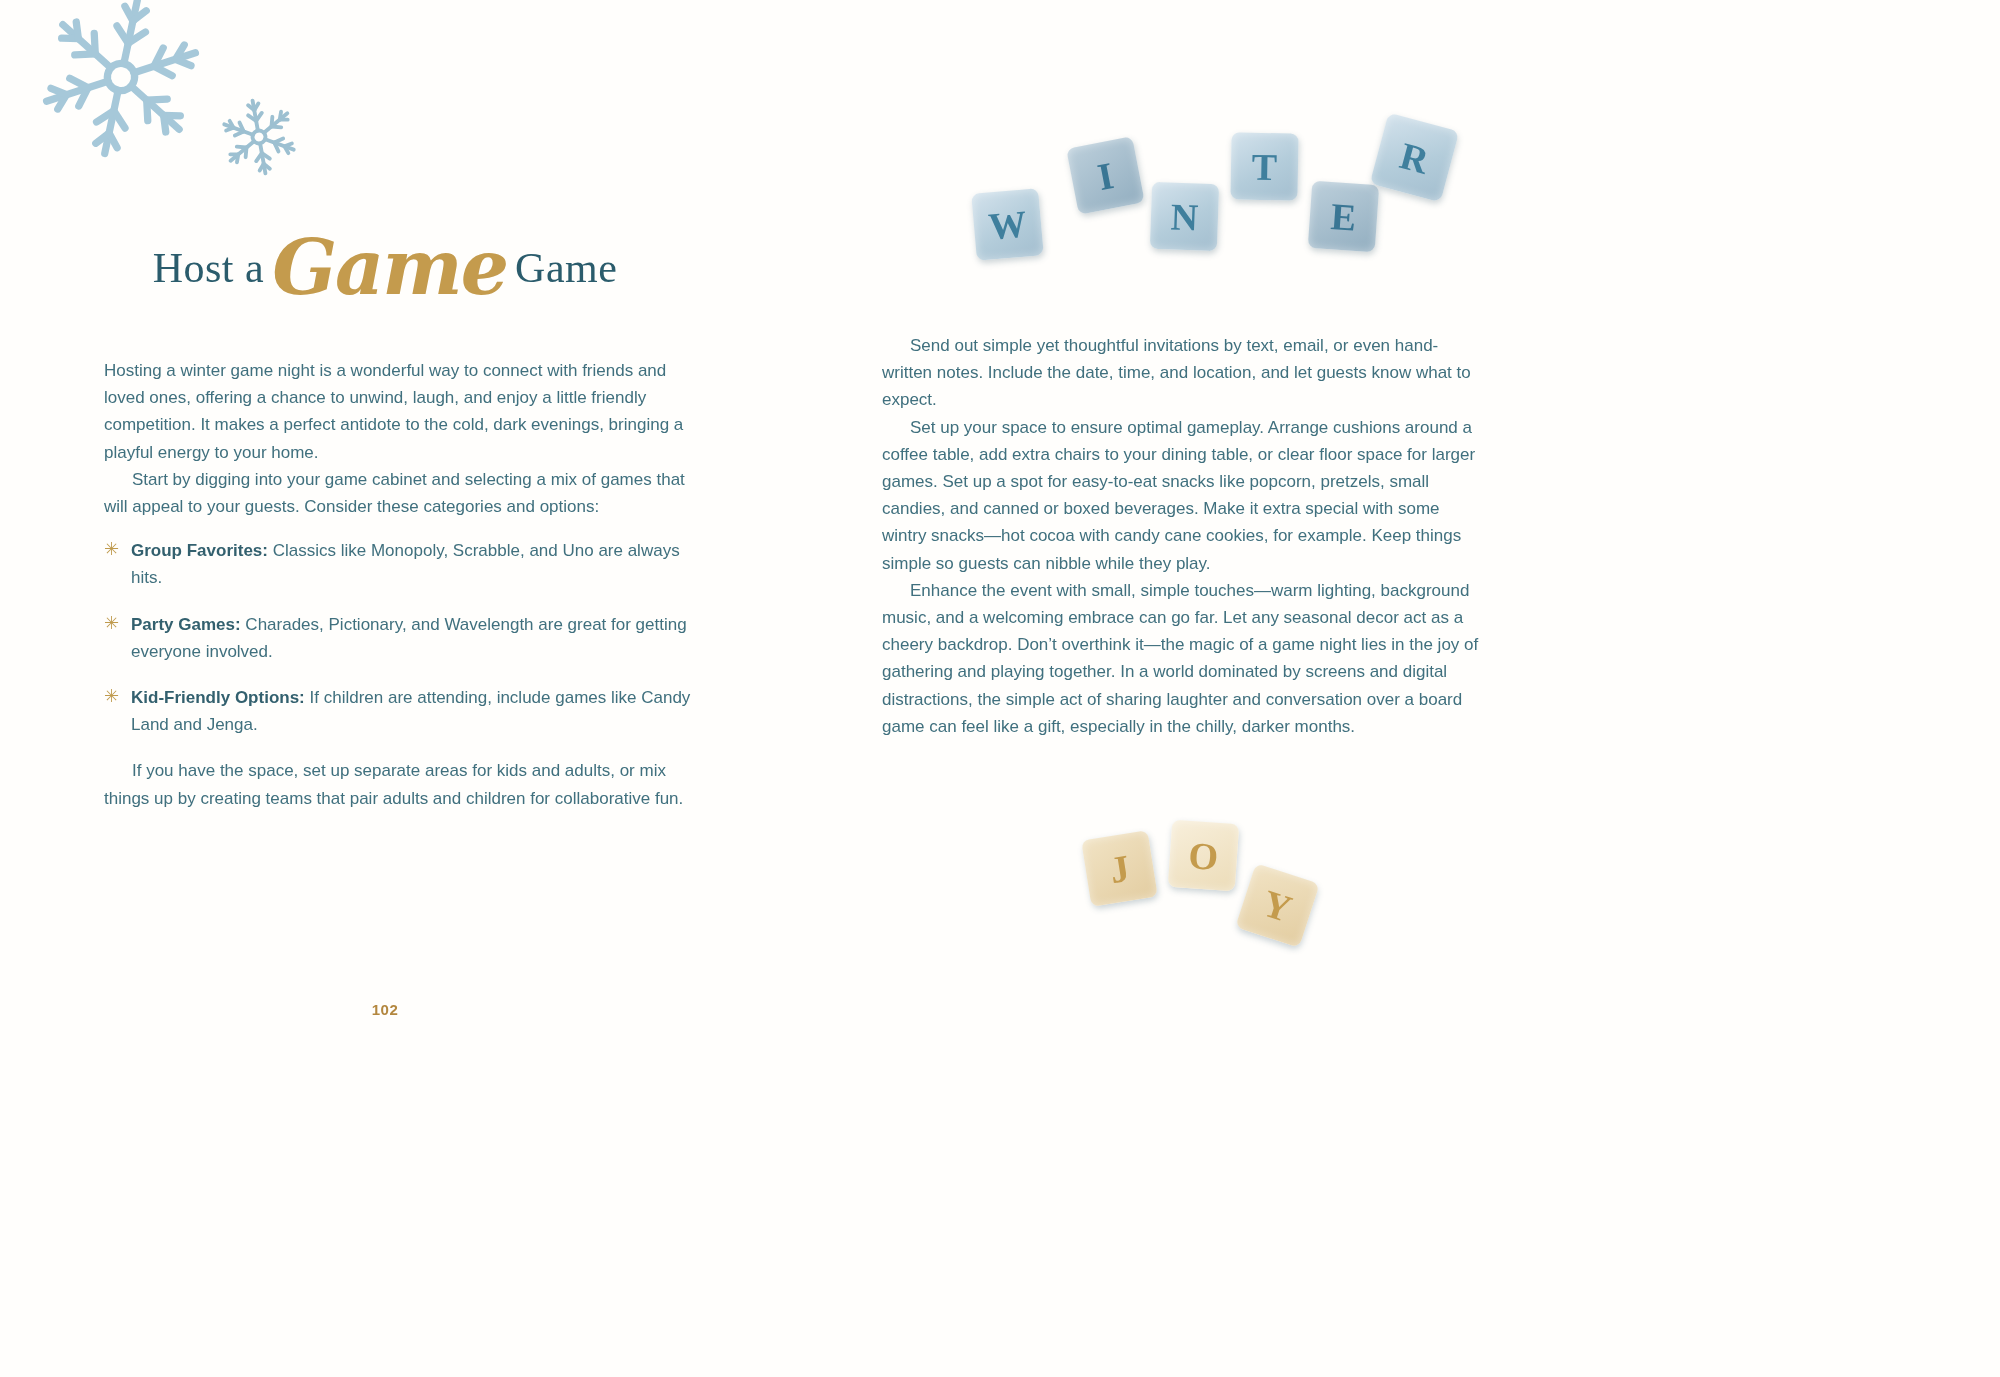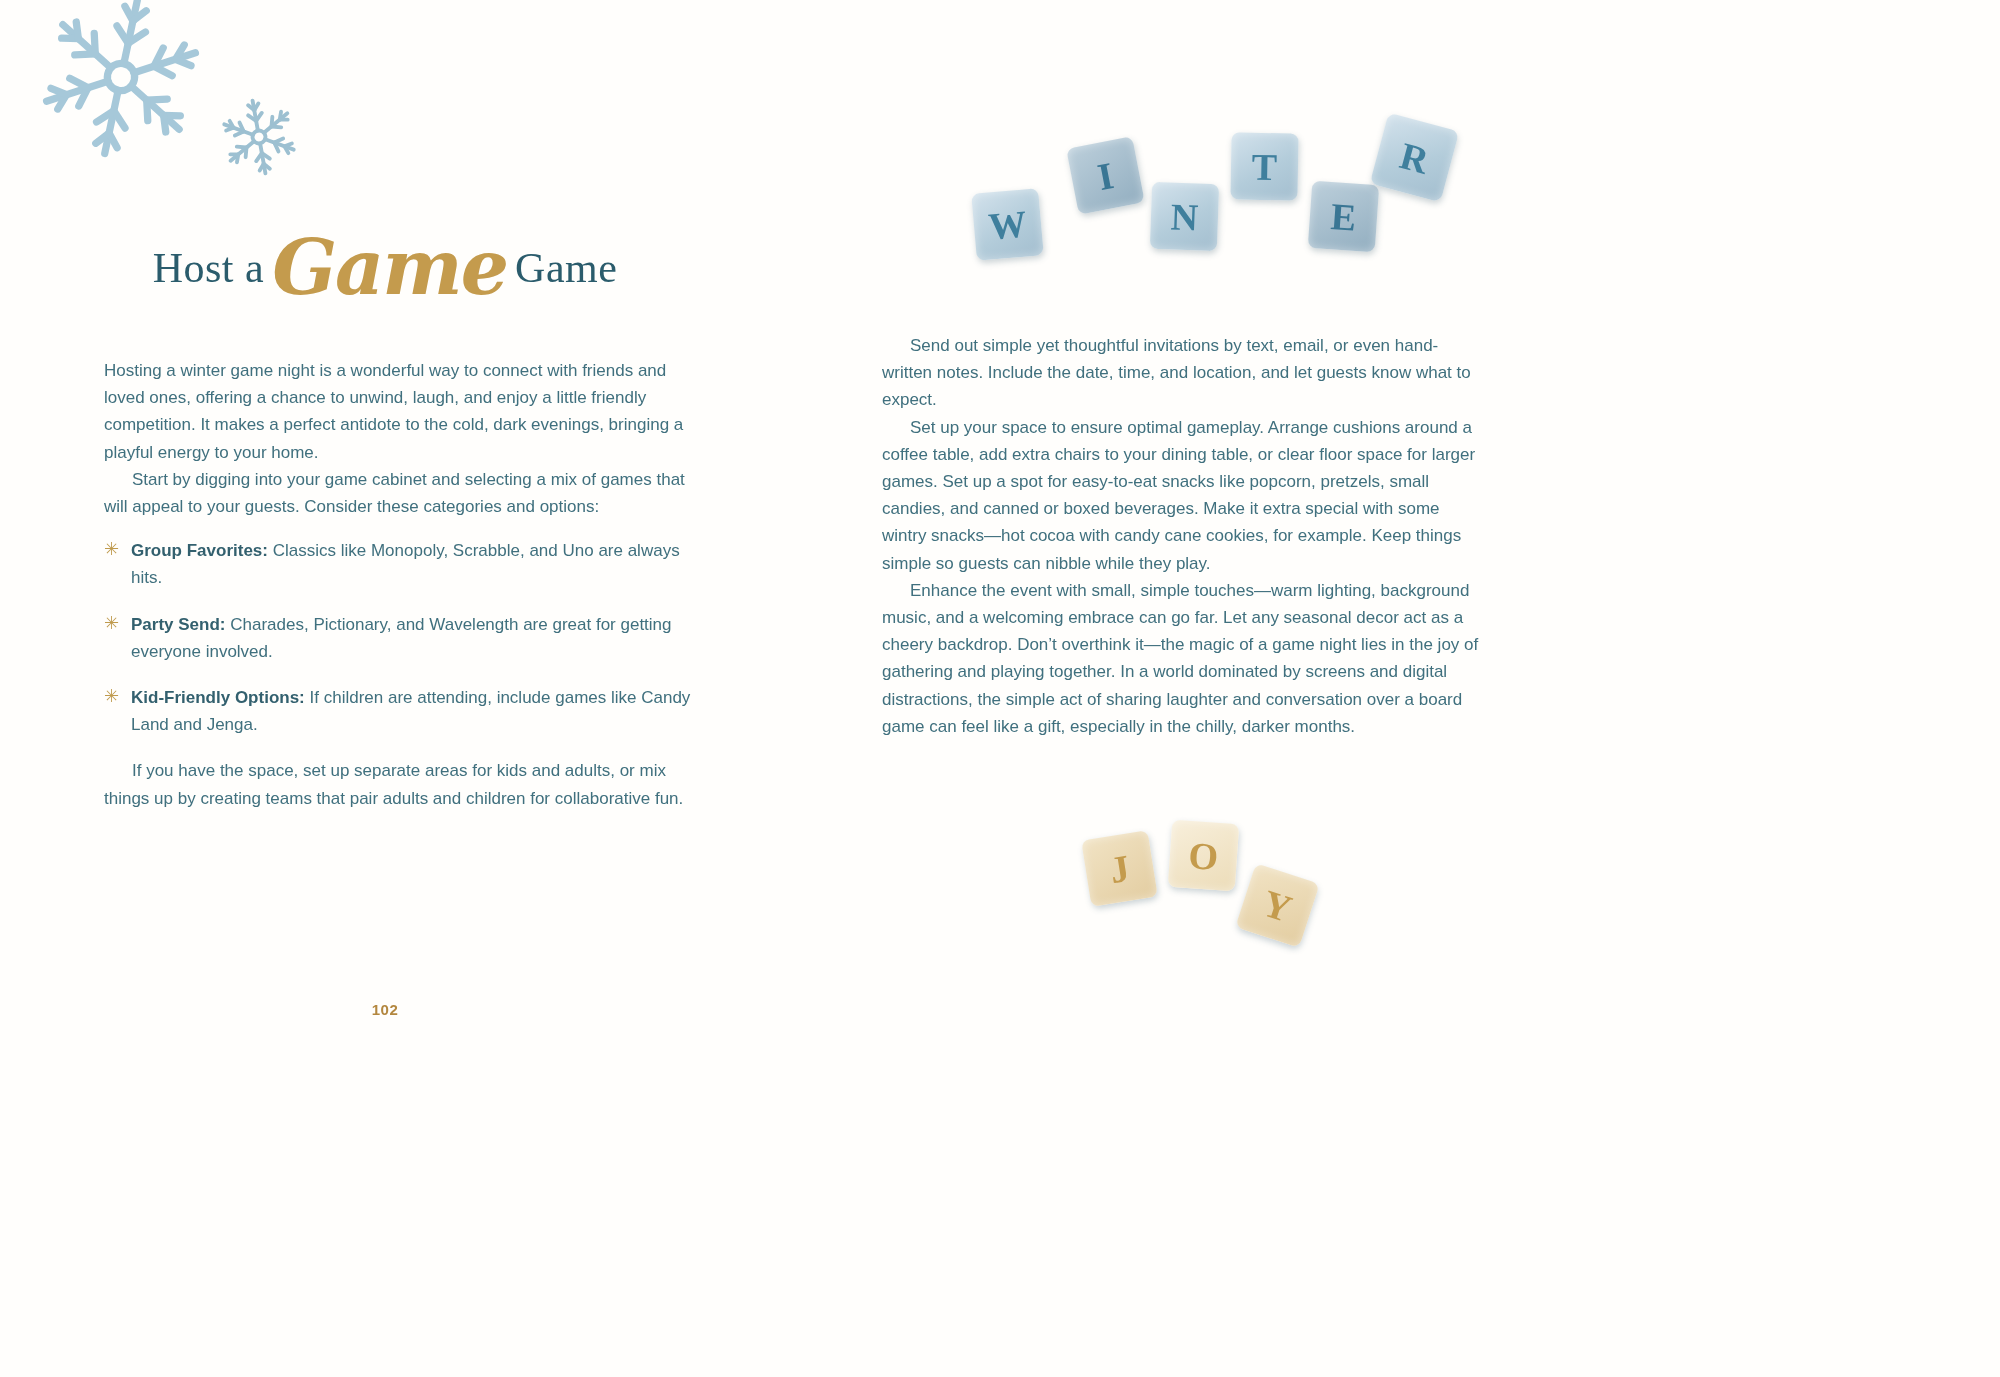--- a/index.html
+++ b/index.html
@@ -107,21 +107,21 @@
     <p class="indent">Start by digging into your game cabinet and selecting a mix of games that will appeal to your guests. Consider these categories and options:</p>
 
     <ul class="bullets">
       <li>
         <span class="glyph">✳</span>
         <span class="b-label">Group Favorites:</span>
         <span class="b-text">Classics like Monopoly, Scrabble, and Uno are always hits.</span>
       </li>
       <li>
         <span class="glyph">✳</span>
-        <span class="b-label">Party Send:</span>
+        <span class="b-label">Party Games:</span>
         <span class="b-text">Charades, Pictionary, and Wavelength are great for getting everyone involved.</span>
       </li>
       <li>
         <span class="glyph">✳</span>
         <span class="b-label">Kid-Friendly Options:</span>
         <span class="b-text">If children are attending, include games like Candy Land and Jenga.</span>
       </li>
     </ul>
 
     <p class="indent">If you have the space, set up separate areas for kids and adults, or mix things up by creating teams that pair adults and children for collaborative fun.</p>

